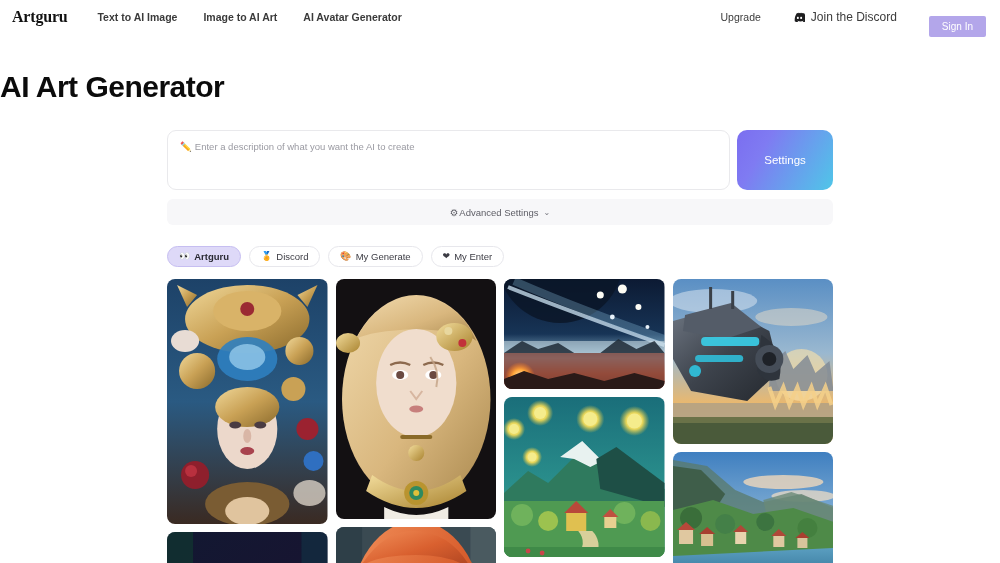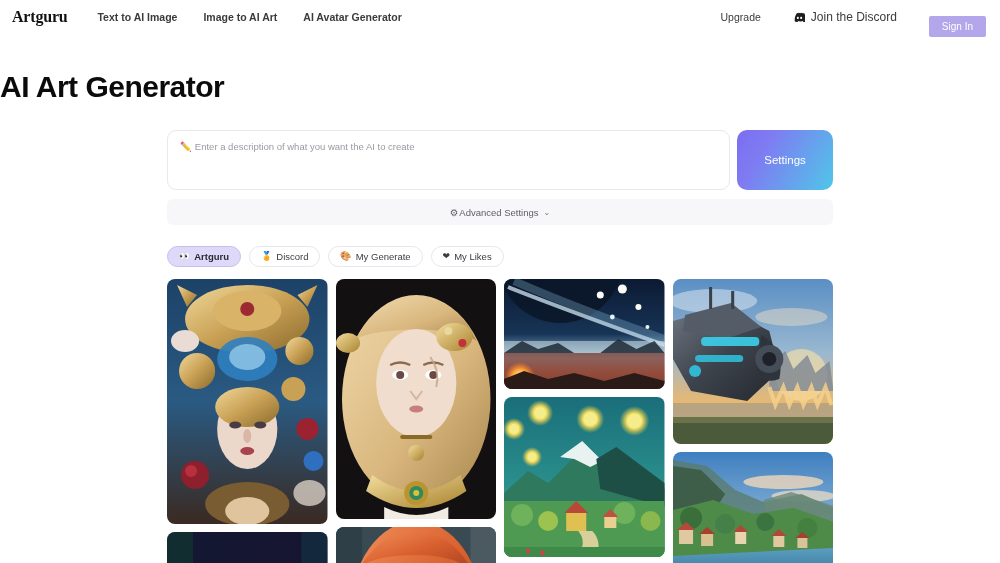--- a/index.html
+++ b/index.html
@@ -247,21 +247,21 @@
   <div class="tab">
     <span class="tab-ico">🏅</span>
     <span>Discord</span>
   </div>
   <div class="tab">
     <span class="tab-ico">🎨</span>
     <span>My Generate</span>
   </div>
   <div class="tab">
     <span class="tab-ico">❤</span>
-    <span>My Likes</span>
+    <span>My Enter</span>
   </div>
 </div>
 
 <div class="gallery">
 
   <div class="gcol">
     <div class="card" style="height:245px">
       <svg viewBox="0 0 160 245" preserveAspectRatio="none">
         <defs>
           <linearGradient id="bq-bg" x1="0" y1="0" x2="0" y2="1">

